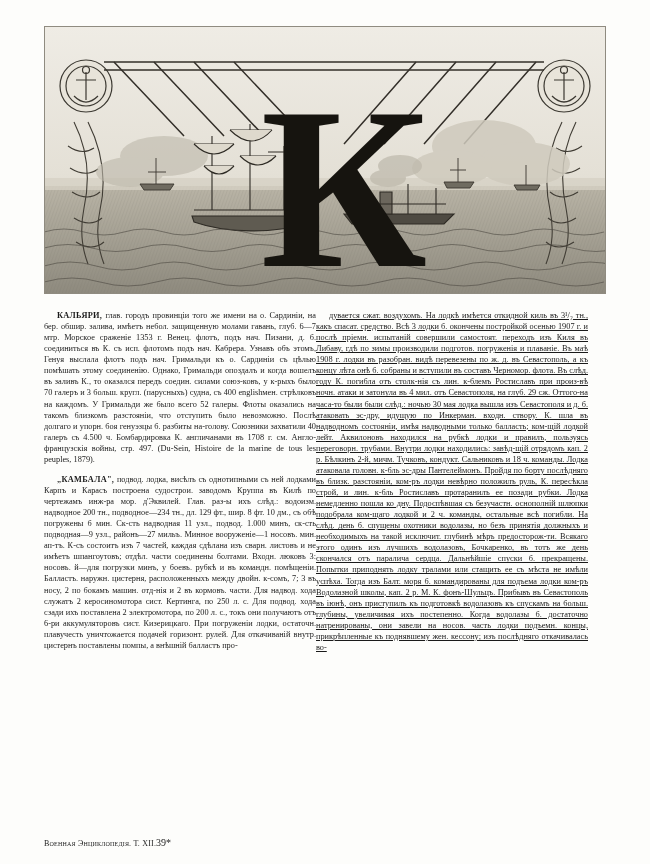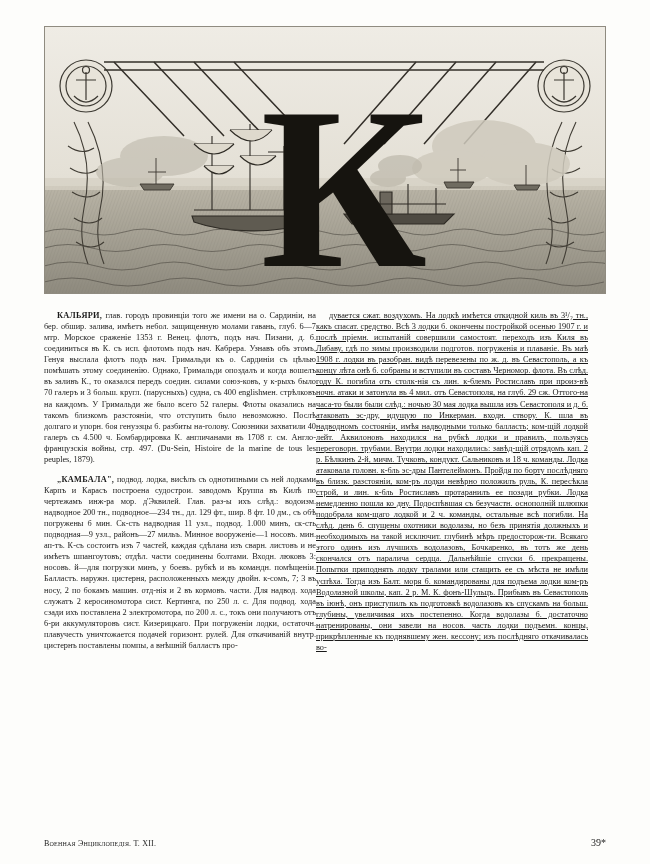--- a/index.html
+++ b/index.html
@@ -59,21 +59,20 @@
   }
   .spacer { height: 9px; }
 
   
   .footer {
     position: absolute;
     left: 44px;
     right: 44px;
     bottom: 16px;
     display: flex;
-    justify-content: space-between;
     align-items: flex-end;
     font-size: 8px;
   }
   .footer-left { font-variant: small-caps; letter-spacing: .2px; }
   .footer-right { font-size: 10px; }
 </style>
 </head>
 <body>
 
 <div class="page">

